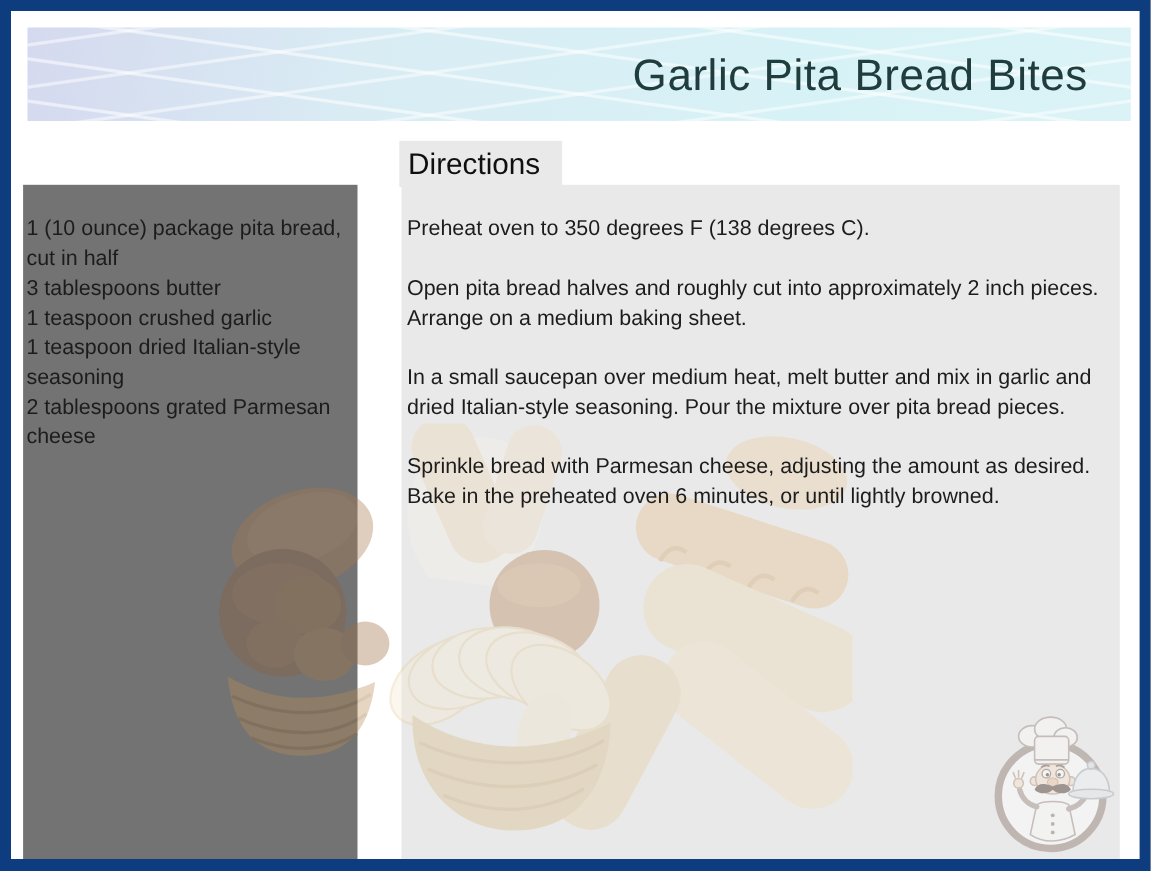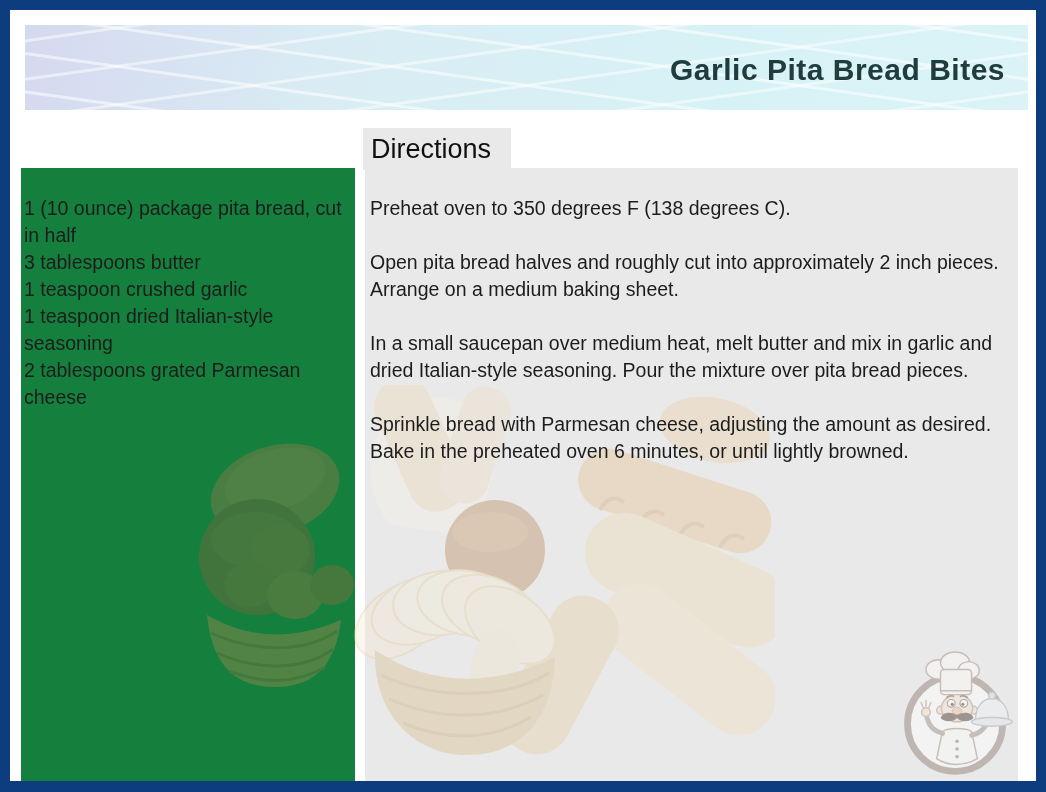--- a/index.html
+++ b/index.html
@@ -30,24 +30,24 @@
       repeating-linear-gradient(-8deg,
         rgba(255,255,255,0) 0px, rgba(255,255,255,0) 16px,
         rgba(255,255,255,0.5) 17px, rgba(255,255,255,0.5) 19px,
         rgba(255,255,255,0) 20px, rgba(255,255,255,0) 38px),
       linear-gradient(100deg, #d5d9ef 0%, #d9ecf4 30%, #d7f2f6 70%, #dbf3f7 100%);
     display: flex;
     align-items: center;
     justify-content: flex-end;
   }
   .banner h1 {
-    margin: 0;
+    margin: 16px;
     padding: 4px 23px 0 0;
-    font-size: 30px;
-    font-weight: 700;
+    font-size: 40px;
+    font-weight: 400;
     color: #203d3e;
     letter-spacing: 0.5px;
     white-space: nowrap;
   }
 
   
   .head-box {
     position: absolute;
     height: 42px;
     display: flex;
@@ -59,21 +59,21 @@
     font-size: 27px;
     font-weight: 400;
     color: #101010;
     position: relative;
     z-index: 2;
   }
   .ing-head { left: 9px;   top: 116px; width: 180px; background: #dadada; }
   .dir-head { left: 353px; top: 118px; width: 148px; background: #e9e9e9; }
 
   .body-box { position: absolute; top: 158px; height: 613px; }
-  .ing-body { left: 11px;  width: 334px; background: #15803d; padding: 27px 4px 0 3px; }
+  .ing-body { left: 11px;  width: 304px; background: #737373; padding: 27px 4px 0 3px; }
   .dir-body { left: 355px; width: 653px; background: #e9e9e9; padding: 27px 8px 0 5px; }
 
   .recipe-text {
     font-size: 19.5px;
     line-height: 27px;
     color: #1c1c1c;
     position: relative;
     z-index: 2;
   }
   .dir-body p.recipe-text { margin: 0 0 27px 0; }

